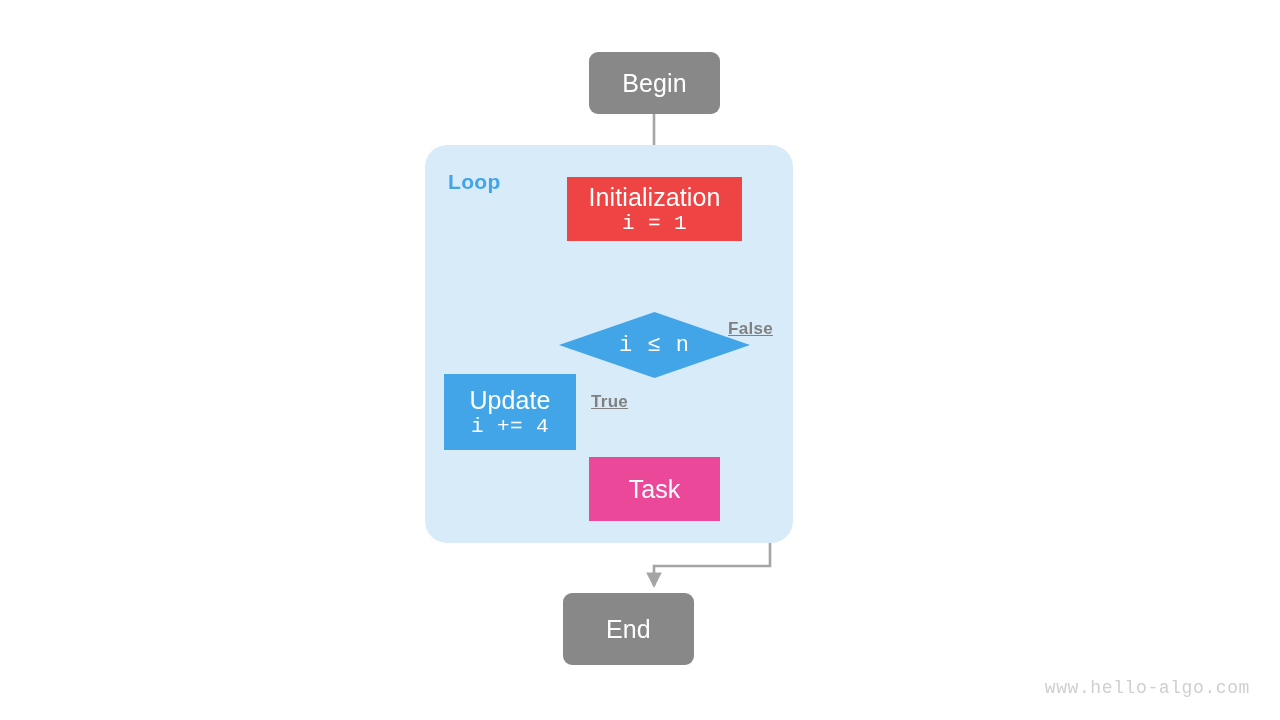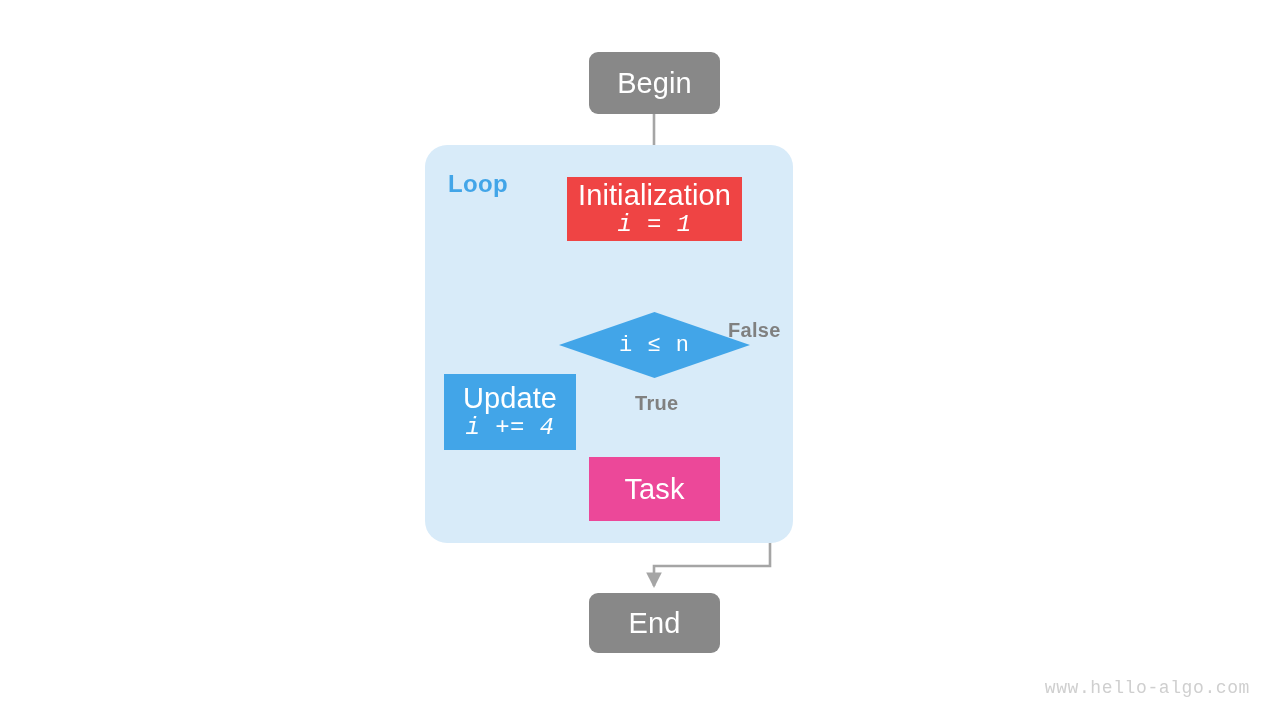--- a/index.html
+++ b/index.html
@@ -25,38 +25,37 @@
     position: absolute;
     display: flex;
     flex-direction: column;
     align-items: center;
     justify-content: center;
     color: #ffffff;
     box-sizing: border-box;
     line-height: 1.12;
   }
   .node .title {
-    font-size: 29px;
+    font-size: 25px;
     font-family: "Liberation Sans", sans-serif;
     letter-spacing: 0.1px;
   }
   .node .code {
-    font-size: 24px;
+    font-size: 21px;
     font-family: "Liberation Mono", monospace;
     letter-spacing: 0.4px;
     margin-top: 1px;
-    font-style: italic;
   }
   
   #node-begin, #node-end {
     background: #888888;
     border-radius: 9px;
   }
   #node-begin { left: 589px; top: 52px;  width: 131px; height: 62px; }
-  #node-end   { left: 589px; top: 593px; width: 131px; height: 60px; }
+  #node-end   { left: 563px; top: 593px; width: 131px; height: 72px; }
 
   
   #node-init {
     left: 567px; top: 177px; width: 175px; height: 64px;
     background: #ef4444;
   }
   #node-update {
     left: 444px; top: 374px; width: 132px; height: 76px;
     background: #42A5E8;
   }
@@ -70,21 +69,21 @@
   #loop-container {
     position: absolute;
     left: 425px; top: 145px;
     width: 368px; height: 398px;
     background: #D8EBF9;
     border-radius: 22px;
   }
   #loop-label {
     position: absolute;
     left: 448px; top: 170px;
-    font-size: 24px;
+    font-size: 21px;
     font-weight: bold;
     color: #42A5E8;
     letter-spacing: 0.3px;
   }
 
   
   #node-decision {
     position: absolute;
     left: 559px; top: 312px;
     width: 191px; height: 66px;
@@ -98,27 +97,28 @@
     justify-content: center;
     color: #ffffff;
     font-family: "Liberation Mono", monospace;
     font-size: 22px;
     letter-spacing: 1px;
   }
 
   
   .edge-label {
     position: absolute;
-    font-size: 20px;
+    font-size: 17px;
     font-weight: bold;
     color: #808080;
     letter-spacing: 0.3px;
+    text-decoration: underline;
   }
   #label-false { left: 728px; top: 319px; }
-  #label-true  { left: 591px; top: 392px; margin-left: 44px; }
+  #label-true  { left: 591px; top: 392px; }
 
   
   #watermark {
     position: absolute;
     right: 30px;
     bottom: 22px;
     font-family: "Liberation Mono", monospace;
     font-size: 18px;
     color: #CFCFCF;
     letter-spacing: 0.6px;

